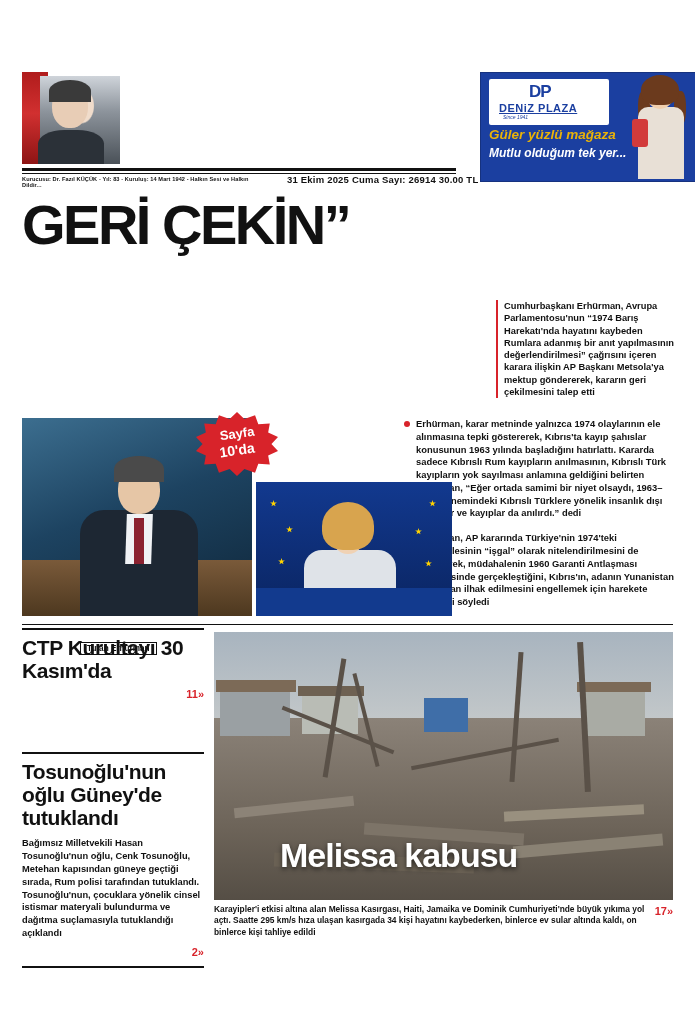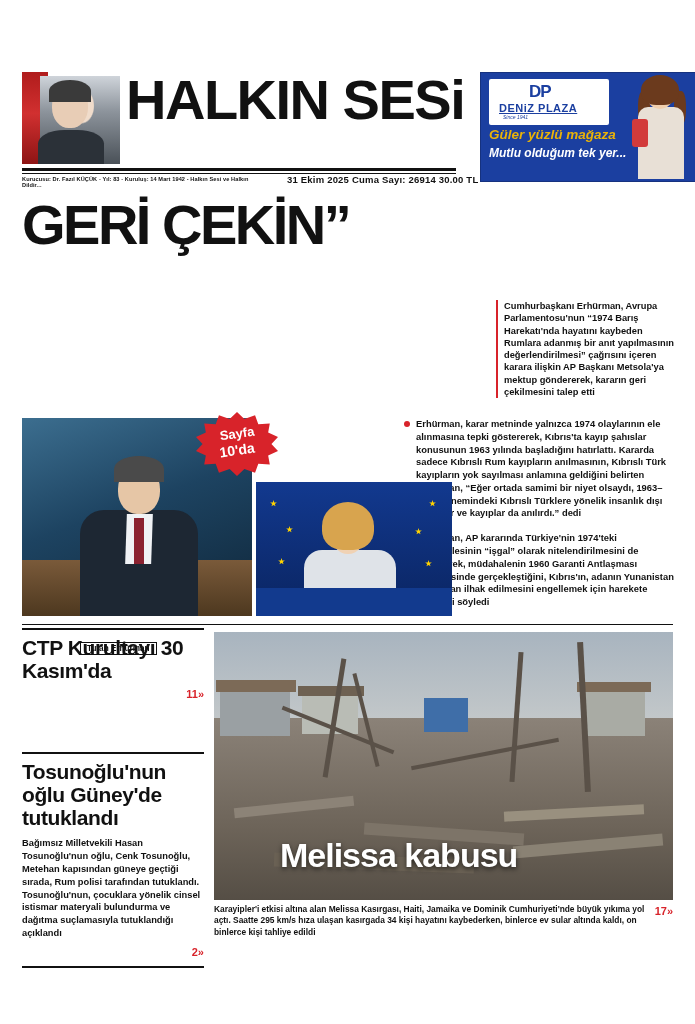--- a/index.html
+++ b/index.html
@@ -110,23 +110,20 @@
 
   <div class="masthead">
     <div class="flag">
       <div class="stripe"></div>
       <div class="portrait"></div>
       <div class="suit"></div>
       <div class="head"></div>
       <div class="hair"></div>
     </div>
 
-    <div class="title-wrap">
-      <div class="paper-title">HALKIN SESi</div>
-    </div>
     <div class="title-rule"></div>
     <div class="title-rule2"></div>
 
     <div class="founder">Kurucusu: Dr. Fazıl KÜÇÜK - Yıl: 83 - Kuruluş: 14 Mart 1942 - Halkın Sesi ve Halkın Dildir...</div>
     <div class="dateline">31 Ekim 2025 Cuma   Sayı: 26914   30.00 TL</div>
 
     <div class="ad">
       <div class="logo">
         <div class="dp">DP</div>
         <div class="dz">DENiZ PLAZA</div>

